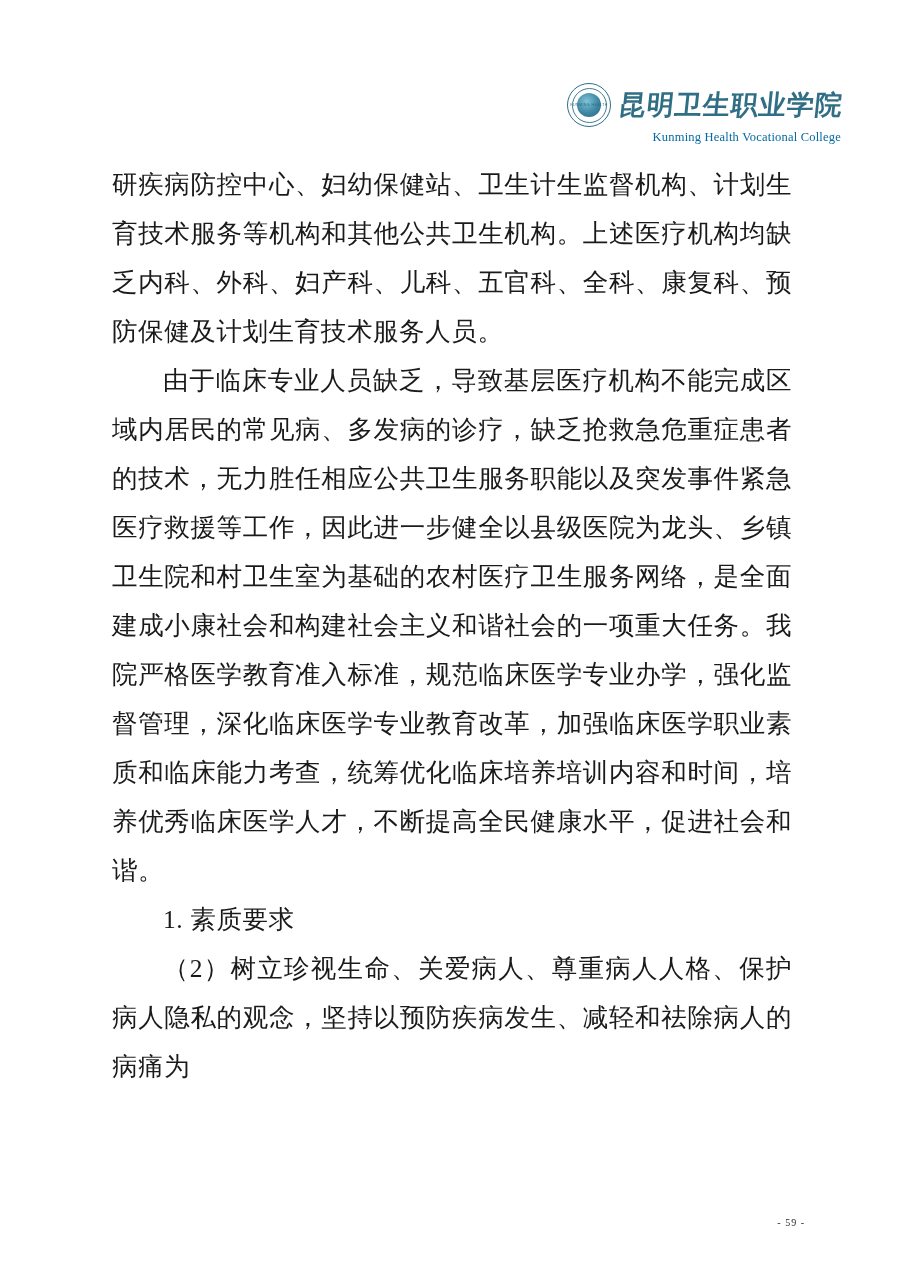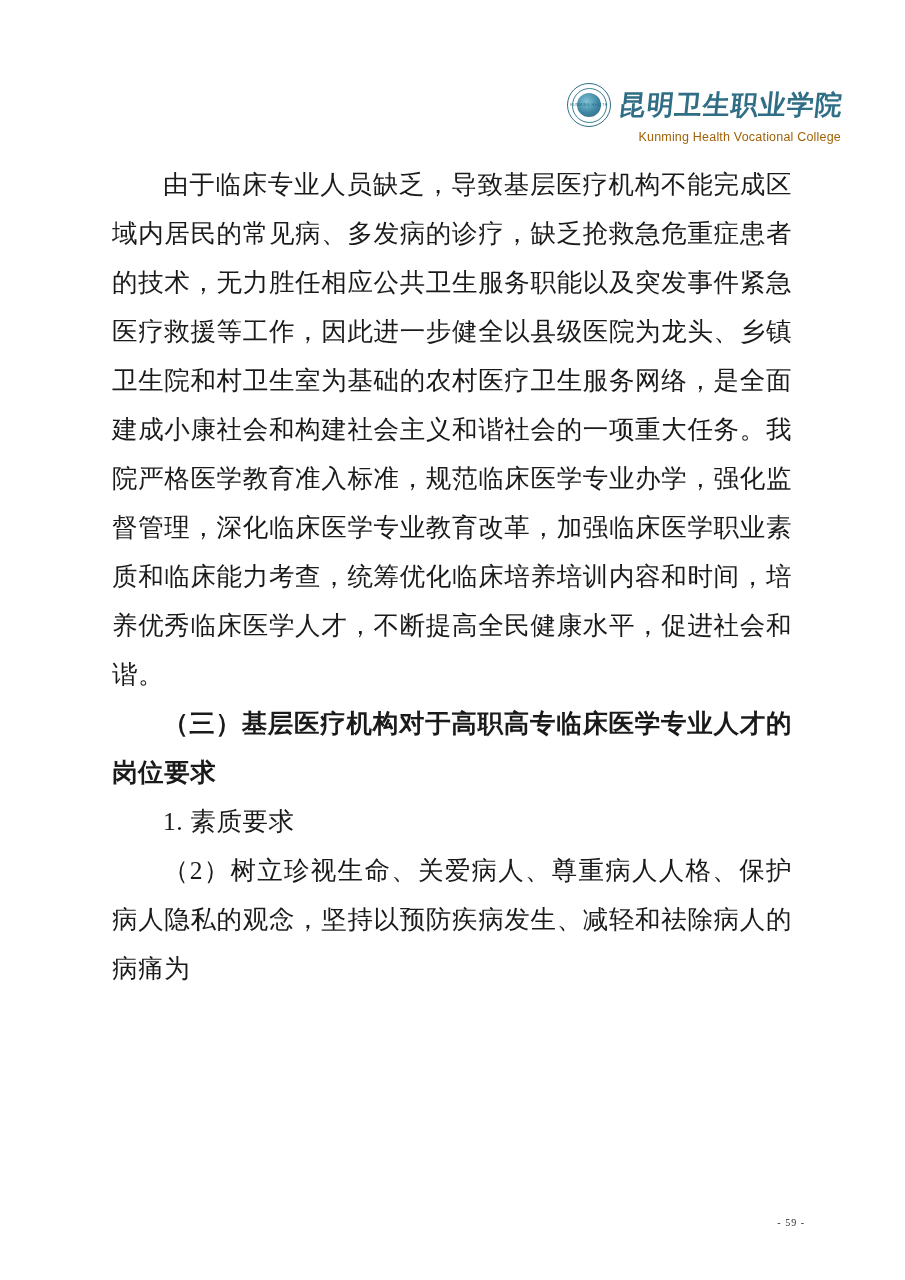--- a/index.html
+++ b/index.html
@@ -82,23 +82,23 @@
   .cn-name {
     font-family: "Liberation Serif", serif;
     font-size: 27px;
     color: #2f6e85;
     letter-spacing: 1px;
     font-weight: 600;
     white-space: nowrap;
     transform: skewX(-6deg);
   }
   .en-name {
-    font-family: Liberation Sans, sans-serif;
+    font-family: Liberation Serif, serif;
     font-size: 12.5px;
-    color: #a16207;
+    color: #0369a1;
     letter-spacing: 0.2px;
     white-space: nowrap;
     margin-top: 2px;
     padding-right: 2px;
   }
 
   
   .content {
     position: absolute;
     left: 112px;
@@ -142,21 +142,21 @@
       <div class="seal">
         <div class="seal-inner"></div>
         <div class="seal-text">KUNMING HEALTH</div>
       </div>
       <div class="cn-name">昆明卫生职业学院</div>
     </div>
     <div class="en-name">Kunming Health Vocational College</div>
   </div>
 
   <div class="content">
+    <p class="plain">研疾病防控中心、妇幼保健站、卫生计生监督机构、计划生育技术服务等机构和其他公共卫生机构。上述医疗机构均缺乏内科、外科、妇产科、儿科、五官科、全科、康复科、预防保健及计划生育技术服务人员。</p>
     <p class="indent">由于临床专业人员缺乏，导致基层医疗机构不能完成区域内居民的常见病、多发病的诊疗，缺乏抢救急危重症患者的技术，无力胜任相应公共卫生服务职能以及突发事件紧急医疗救援等工作，因此进一步健全以县级医院为龙头、乡镇卫生院和村卫生室为基础的农村医疗卫生服务网络，是全面建成小康社会和构建社会主义和谐社会的一项重大任务。我院严格医学教育准入标准，规范临床医学专业办学，强化监督管理，深化临床医学专业教育改革，加强临床医学职业素质和临床能力考查，统筹优化临床培养培训内容和时间，培养优秀临床医学人才，不断提高全民健康水平，促进社会和谐。</p>
-    <p class="heading">（三）基层医疗机构对于高职高专临床医学专业人才的岗位要求</p>
     <p class="sub">1. 素质要求</p>
     <p class="sub">（2）树立珍视生命、关爱病人、尊重病人人格、保护病人隐私的观念，坚持以预防疾病发生、减轻和祛除病人的病痛为</p>
   </div>
 
   <div class="footer">- 59 -</div>
 
 </div>
 
 </body></html>

